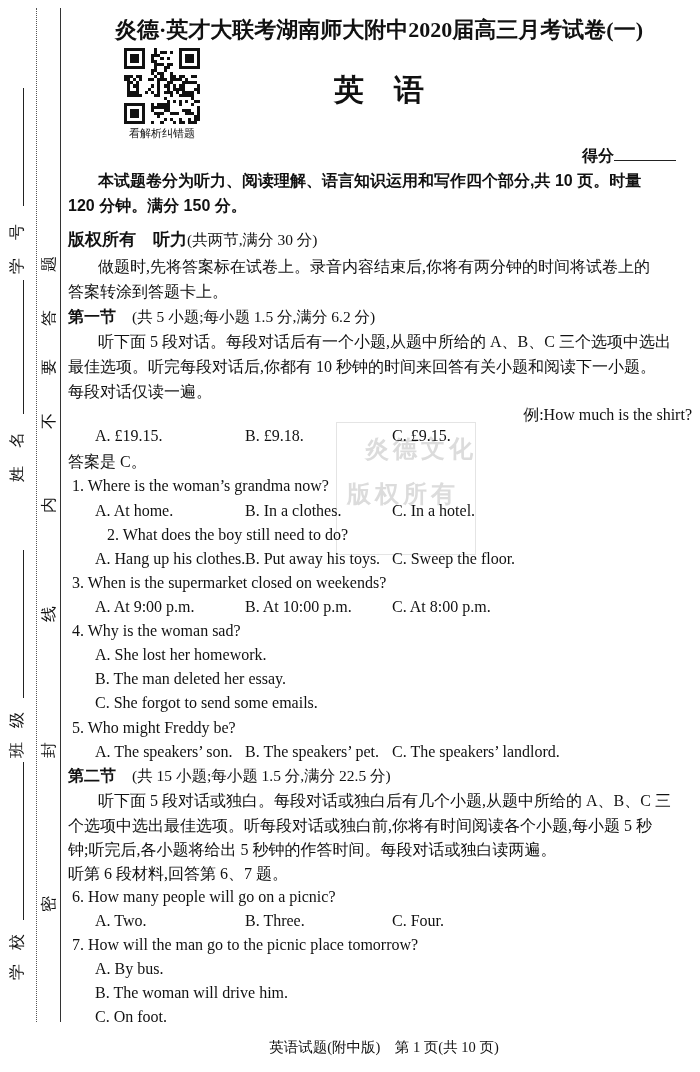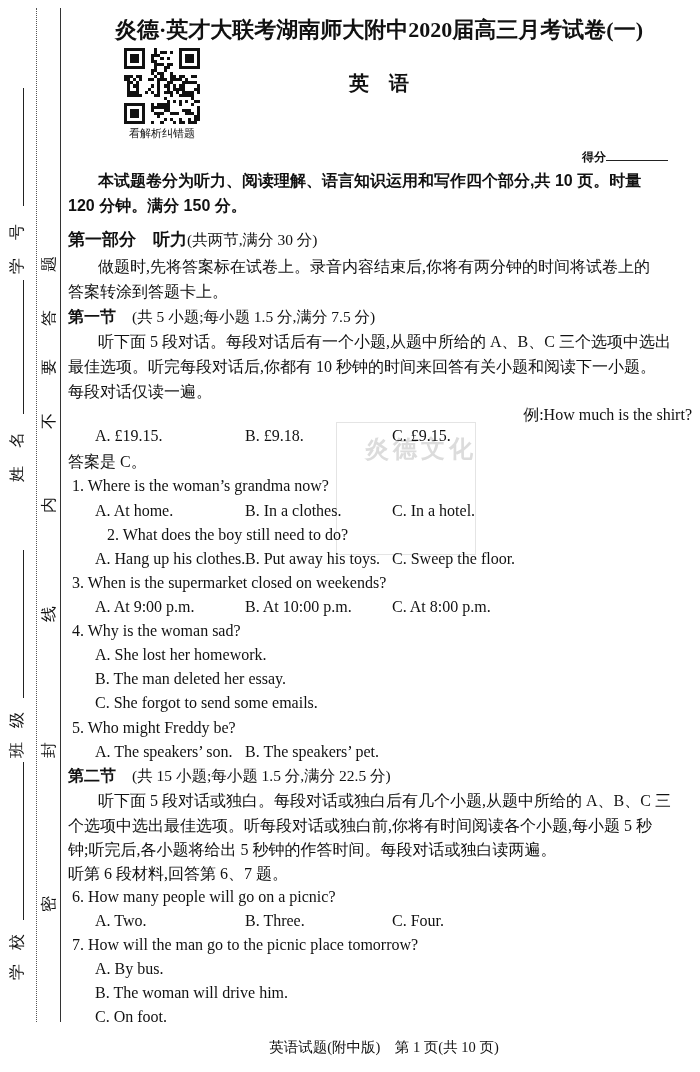--- a/index.html
+++ b/index.html
@@ -37,22 +37,22 @@
   }
   .s1{margin-left:110px;} .s2{margin-left:138px;} .s3{margin-left:120px;}
   .s4{margin-left:93px;}  .s5{margin-left:68px;}  .s6{margin-left:38px;}
   .s7{margin-left:33px;}  .s8{margin-left:38px;}
 
   
   .exam-title{left:68px;top:15px;width:622px;text-align:center;font-size:22px;font-weight:bold;white-space:nowrap;z-index:2;}
   .qr{left:124px;top:48px;width:76px;height:76px;z-index:2;}
   .qr svg{width:76px;height:76px;display:block;}
   .qr-caption{left:114px;top:126px;width:96px;text-align:center;font-size:11px;z-index:2;}
-  .subject{left:68px;top:70px;width:622px;text-align:center;font-size:20px;z-index:2;}
-  .score{left:582px;top:146px;font-size:12px;z-index:2;}
+  .subject{left:68px;top:70px;width:622px;text-align:center;font-size:30px;z-index:2;}
+  .score{left:582px;top:146px;font-size:16px;z-index:2;}
   .score .blankline{display:inline-block;width:62px;border-bottom:1px solid #222;height:14px;}
 
   
   .watermark{left:305px;top:422px;width:138px;height:131px;border:1px solid #e4e4e4;z-index:0;margin-left:31px;}
   .watermark div{position:absolute;font-size:24px;font-weight:bold;color:#dcdcdc;letter-spacing:4px;white-space:nowrap;font-family:"Liberation Serif",serif;}
   .wm1{top:10px;left:28px;}
   .wm2{top:55px;left:10px;}
   .wm3{top:98px;left:5px;letter-spacing:8px;}
 
   
@@ -89,20 +89,21 @@
   <span class="s3">线</span>
   <span class="s4">内</span>
   <span class="s5">不</span>
   <span class="s6">要</span>
   <span class="s7">答</span>
   <span class="s8">题</span>
 </div>
 
 <div class="abs watermark">
   <div class="wm1">炎德文化</div>
+  <div class="wm2">版权所有</div>
 </div>
 
 <div class="abs exam-title">炎德·英才大联考湖南师大附中2020届高三月考试卷(一)</div>
 <div class="abs qr">
   <svg id="qr-svg" viewBox="0 0 25 25" shape-rendering="crispEdges" fill="#111">
       <rect x="10" y="0" width="1" height="1"></rect>
       <rect x="10" y="1" width="1" height="1"></rect>
       <rect x="12" y="1" width="1" height="1"></rect>
       <rect x="13" y="1" width="1" height="1"></rect>
       <rect x="15" y="1" width="1" height="1"></rect>
@@ -288,28 +289,28 @@
 <div class="abs qr-caption">看解析纠错题</div>
 <div class="abs subject hei">英　语</div>
 <div class="abs score">
   <span class="hei">得分</span><span class="blankline"></span>
 </div>
 
 <div class="line hei indent" style="top:171px;">本试题卷分为听力、阅读理解、语言知识运用和写作四个部分,共 10 页。时量</div>
 <div class="line hei" style="top:196px;">120 分钟。满分 150 分。</div>
 
 <div class="line h17" style="top:228px;">
-  <span class="hei">第一部分　听力</span><span class="kai">(共两节,满分 30 分)</span>
+  <span class="hei">版权所有　听力</span><span class="kai">(共两节,满分 30 分)</span>
 </div>
 
 <div class="line indent" style="top:257px;">做题时,先将答案标在试卷上。录音内容结束后,你将有两分钟的时间将试卷上的</div>
 <div class="line" style="top:282px;">答案转涂到答题卡上。</div>
 
 <div class="line" style="top:307px;">
-  <span class="hei">第一节</span>　<span class="kai">(共 5 小题;每小题 1.5 分,满分 7.5 分)</span>
+  <span class="hei">第一节</span>　<span class="kai">(共 5 小题;每小题 1.5 分,满分 6.2 分)</span>
 </div>
 <div class="line kai indent" style="top:332px;">听下面 5 段对话。每段对话后有一个小题,从题中所给的 A、B、C 三个选项中选出</div>
 <div class="line kai" style="top:357px;">最佳选项。听完每段对话后,你都有 10 秒钟的时间来回答有关小题和阅读下一小题。</div>
 <div class="line kai" style="top:382px;">每段对话仅读一遍。</div>
 
 <div class="line" style="top:405px;text-align:right;">例:How much is the shirt?</div>
 <div class="line opt-row" style="top:427px;">
   <span class="o1">A. £19.15.</span>
   <span class="o2">B. £9.18.</span>
   <span class="o3">C. £9.15.</span>
@@ -339,20 +340,21 @@
 
 <div class="line qline" style="top:622px;">4. Why is the woman sad?</div>
 <div class="line opt-stack" style="top:646px;">A. She lost her homework.</div>
 <div class="line opt-stack" style="top:670px;">B. The man deleted her essay.</div>
 <div class="line opt-stack" style="top:694px;">C. She forgot to send some emails.</div>
 
 <div class="line qline" style="top:719px;">5. Who might Freddy be?</div>
 <div class="line opt-row" style="top:743px;">
   <span class="o1">A. The speakers’ son.</span>
   <span class="o2">B. The speakers’ pet.</span>
+  <span class="o3">C. The speakers’ landlord.</span>
 </div>
 
 <div class="line" style="top:766px;">
   <span class="hei">第二节</span>　<span class="kai">(共 15 小题;每小题 1.5 分,满分 22.5 分)</span>
 </div>
 <div class="line kai indent" style="top:791px;">听下面 5 段对话或独白。每段对话或独白后有几个小题,从题中所给的 A、B、C 三</div>
 <div class="line kai" style="top:816px;">个选项中选出最佳选项。听每段对话或独白前,你将有时间阅读各个小题,每小题 5 秒</div>
 <div class="line kai" style="top:840px;">钟;听完后,各小题将给出 5 秒钟的作答时间。每段对话或独白读两遍。</div>
 <div class="line" style="top:864px;">听第 6 段材料,回答第 6、7 题。</div>
 

